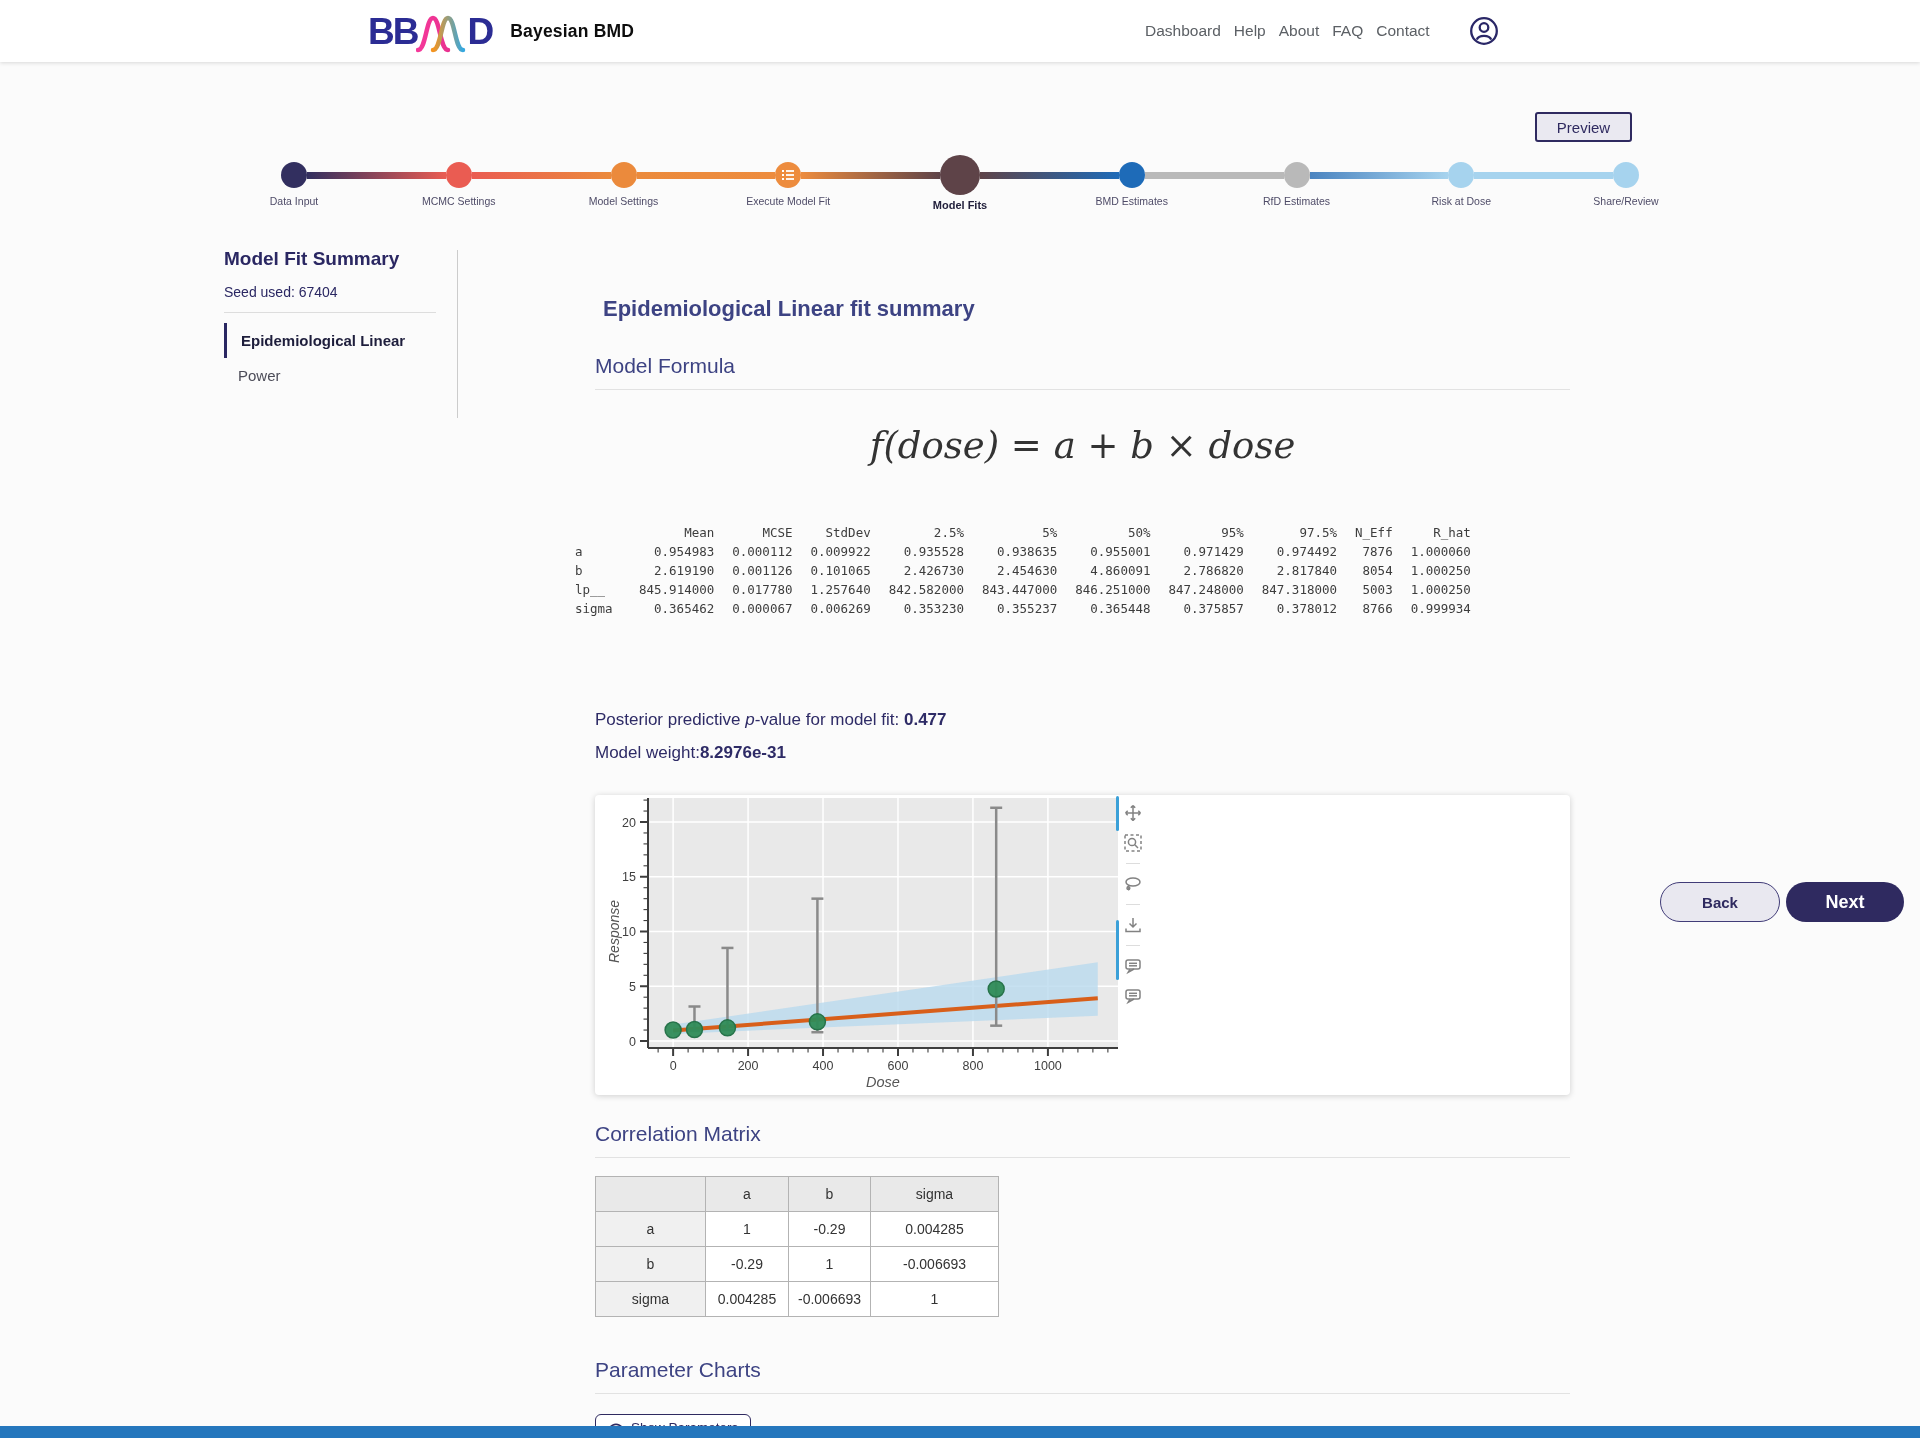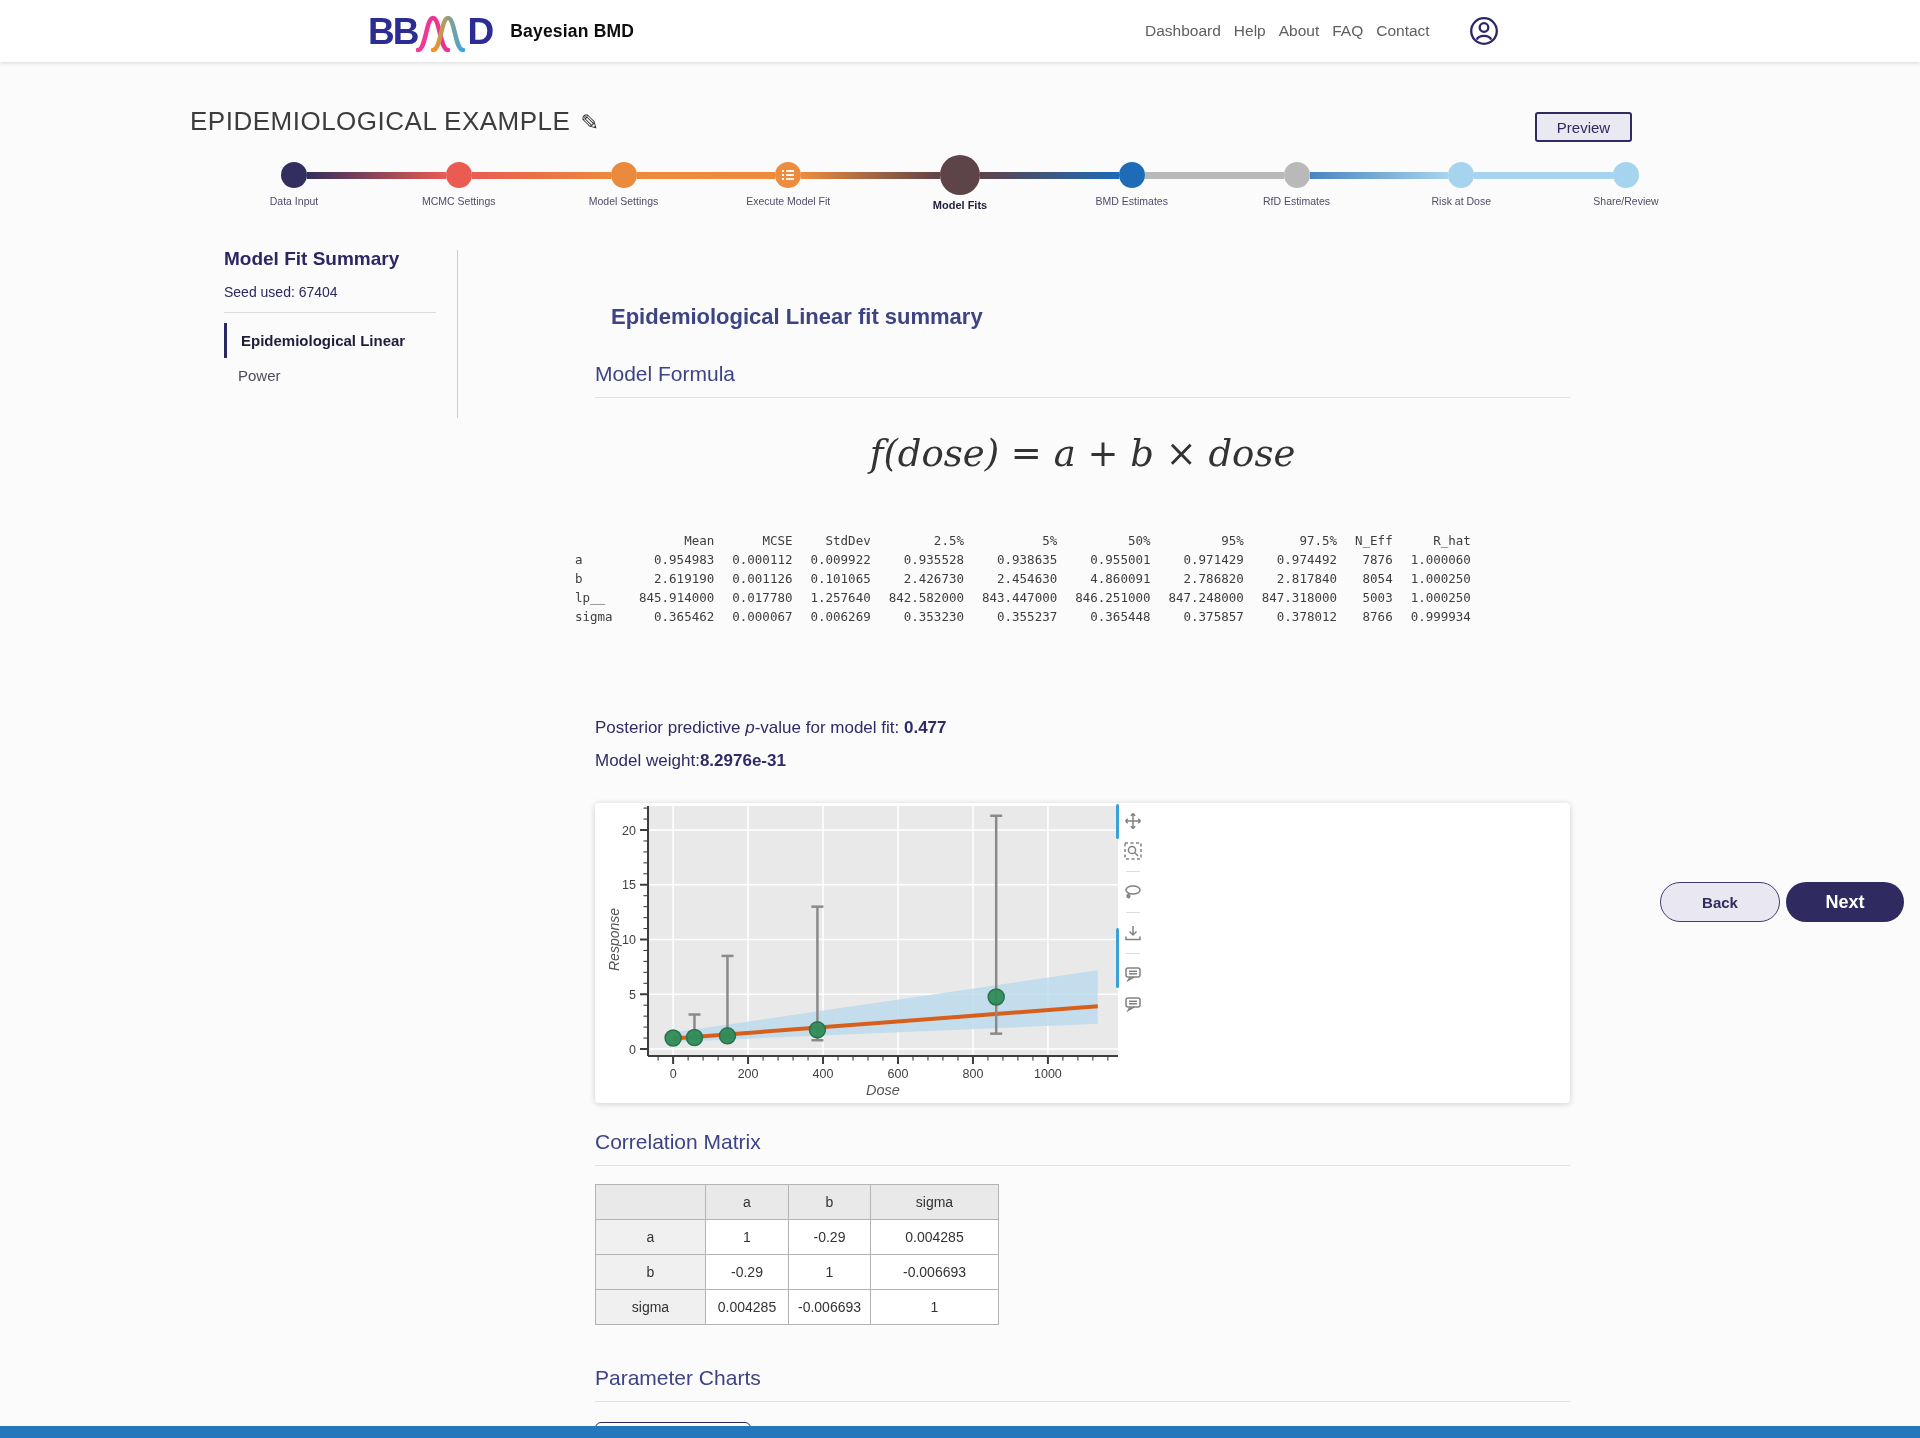--- a/index.html
+++ b/index.html
@@ -34,21 +34,21 @@
   
   .sidebar{position:absolute;left:224px;top:248px;width:212px;}
   .sidebar h2{margin:0;font-size:19px;font-weight:bold;color:#2a2762;}
   .seed{margin-top:14px;font-size:14px;color:#2a2762;}
   .sidebar hr{border:none;border-top:1px solid #ddd;margin:12px 0 10px 0;}
   .side-item{padding:9px 0 9px 14px;font-size:15px;color:#4c4c58;cursor:pointer;}
   .side-item.active{border-left:3px solid #2a2762;font-weight:bold;color:#1e1e3c;}
   .v-divider{position:absolute;left:457px;top:250px;width:1px;height:168px;background:#ccc;}
   
   .main{position:absolute;left:595px;top:288px;width:975px;}
-  .fit-title{margin:16px;font-size:22px;font-weight:bold;color:#3d4383;}
+  .fit-title{margin:8px;font-size:22px;font-weight:bold;color:#3d4383;}
   .section-h{margin:32px 0 11px 0;font-size:21px;font-weight:normal;color:#3d4383;}
   .main hr{border:none;border-top:1px solid #e2e2e2;margin:0;}
   .formula{margin-top:34px;text-align:center;font-family:"DejaVu Serif",serif;font-style:italic;
            font-size:37px;color:#333;}
   
   .stats{margin:56px 0 0 -20px;border-collapse:collapse;
          font-family:"DejaVu Sans Mono",monospace;font-size:12.5px;color:#3d3d3d;}
   .stats th,.stats td{padding:2px 0 2px 18px;text-align:right;font-weight:normal;white-space:pre;}
   .stats th.lbl,.stats td.lbl{text-align:left;padding-left:0;min-width:46px;}
   .p-line{margin-top:92px;font-size:17px;color:#2e2b66;}
@@ -118,23 +118,20 @@
       <span class="usericon">
         <svg width="30" height="30" viewBox="0 0 30 30">
           <circle cx="15" cy="15" r="12.8" fill="none" stroke="#2a2767" stroke-width="2.3"></circle>
           <circle cx="15" cy="11.5" r="4.3" fill="none" stroke="#2a2767" stroke-width="2.3"></circle>
           <path d="M7.8 23.6 C9.6 18.6 20.4 18.6 22.2 23.6" fill="none" stroke="#2a2767" stroke-width="2.3"></path>
         </svg>
       </span>
     </nav>
   </header>
 
-  <div class="page-title">
-    <span>EPIDEMIOLOGICAL EXAMPLE</span><span class="pencil">✎</span>
-  </div>
   <button class="preview-btn">Preview</button>
 
   <div class="stepper" id="stepper">
       <div class="step">
         <div class="dot" style="background: rgb(50, 47, 95);"></div>
         <div class="step-label">Data Input</div>
       </div>
       <div class="conn" style="background: linear-gradient(90deg, rgb(50, 47, 95), rgb(234, 92, 82));"></div>
       <div class="step">
         <div class="dot" style="background: rgb(234, 92, 82);"></div>

